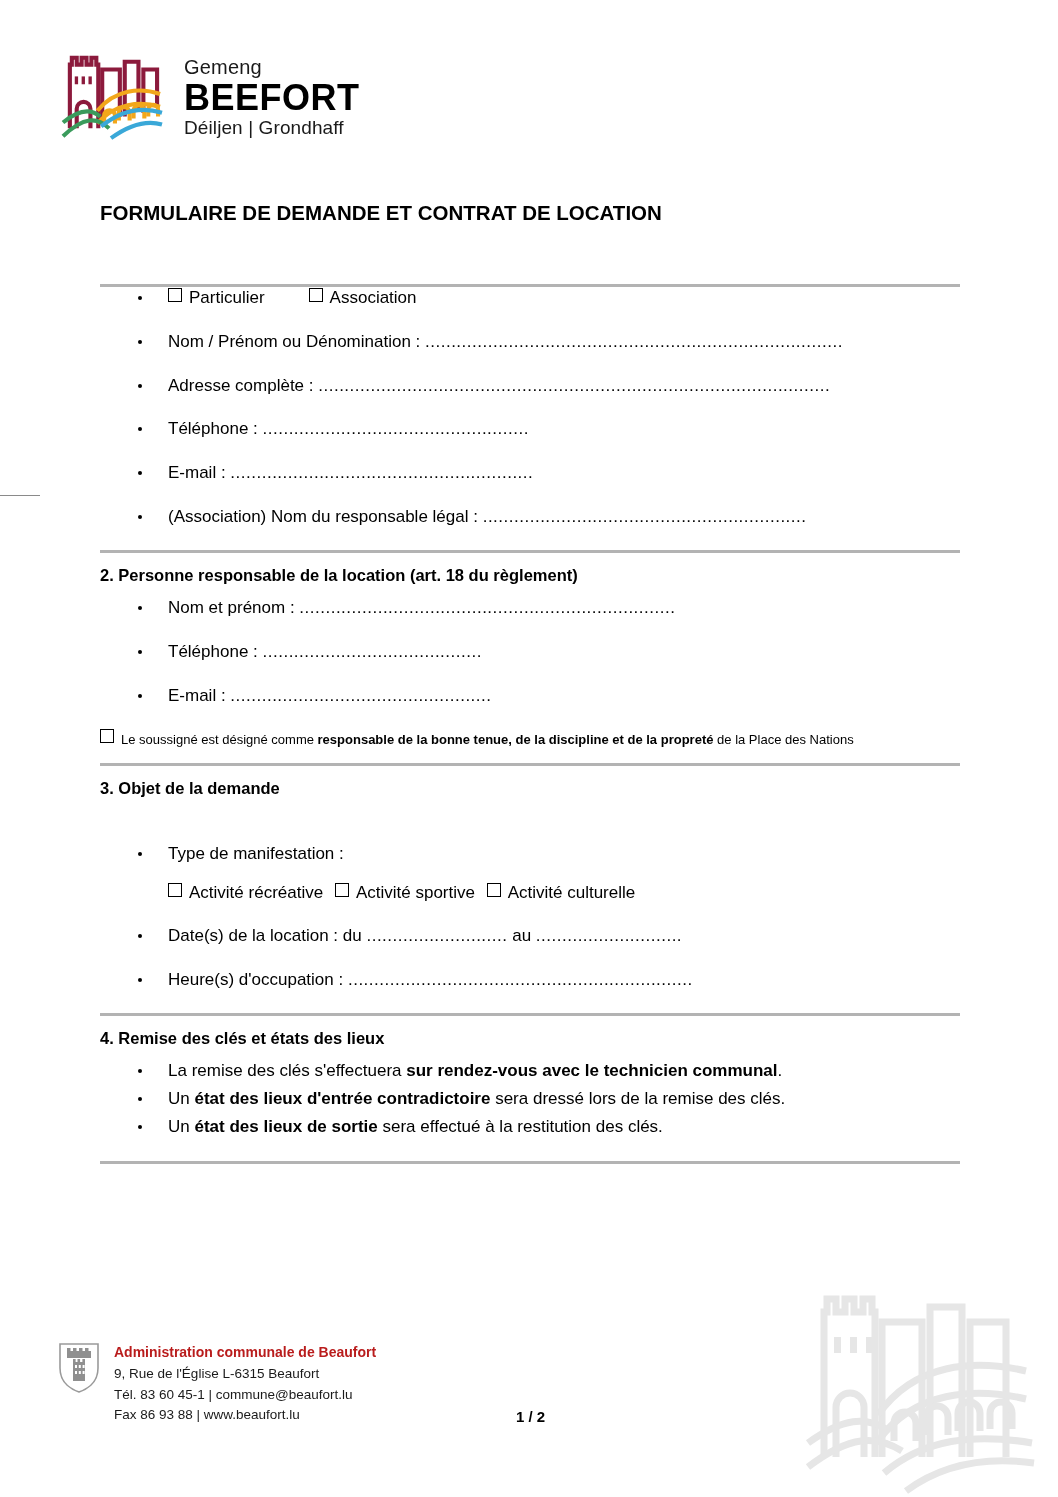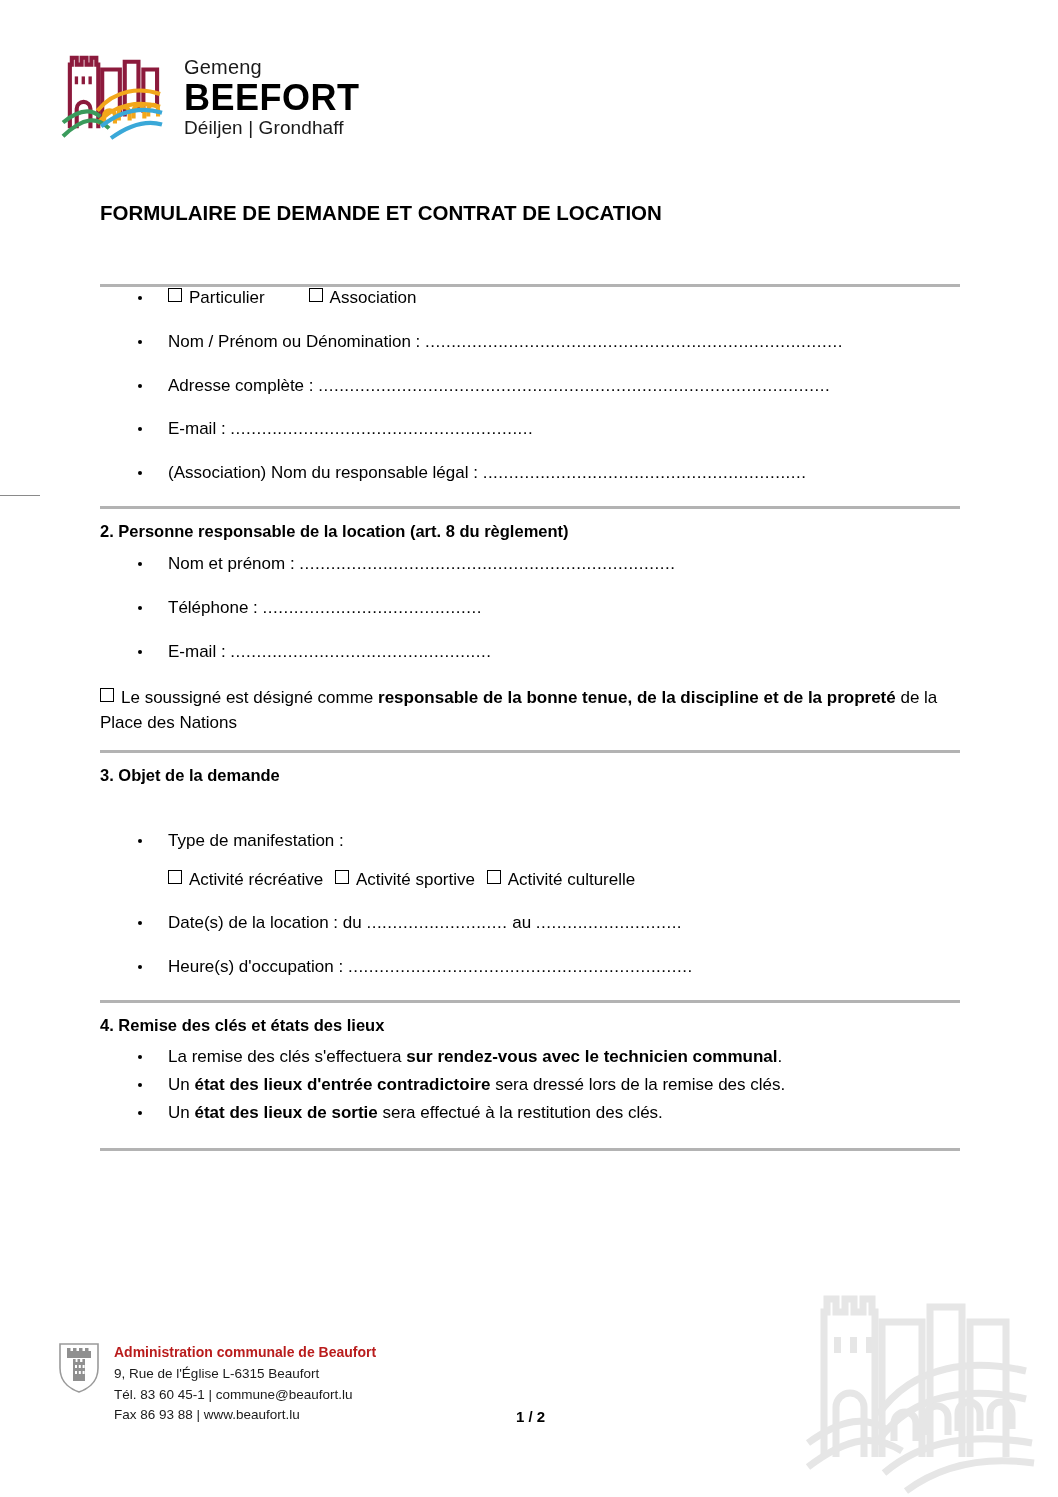--- a/index.html
+++ b/index.html
@@ -79,21 +79,21 @@
   }
   .gap-lg{display:inline-block;width:44px;}
 
   .dots{letter-spacing:.5px;}
 
   .sub-line{
     padding-left:68px;font-size:17px;line-height:1.35;margin-bottom:20px;
   }
 
   .para{
-    font-size:17px;line-height:1.5;margin:6px 0 14px 0;
+    font-size:13px;line-height:1.5;margin:6px 0 14px 0;
   }
   .para b{font-weight:bold;}
 
   
   .footer{
     position:absolute;left:58px;bottom:72px;width:940px;z-index:2;
     display:flex;align-items:flex-start;
   }
   .crest{width:42px;height:52px;margin-right:14px;flex:none;}
   .foot-text{font-size:13.5px;line-height:1.5;color:#1a1a1a;}
@@ -192,30 +192,33 @@
       <li>
         <span class="cb"></span><span>Particulier</span><span class="gap-lg"></span><span class="cb"></span><span>Association</span>
       </li>
       <li>
         <span>Nom / Prénom ou Dénomination : </span><span class="dots">................................................................................</span>
       </li>
       <li>
         <span>Adresse complète : </span><span class="dots">..................................................................................................</span>
       </li>
       <li>
+        <span>Téléphone : </span><span class="dots">...................................................</span>
+      </li>
+      <li>
         <span>E-mail : </span><span class="dots">..........................................................</span>
       </li>
       <li>
         <span>(Association) Nom du responsable légal : </span><span class="dots">..............................................................</span>
       </li>
     </ul>
 
     <hr class="rule">
 
-    <div class="section-head">2. Personne responsable de la location (art. 8 du règlement)</div>
+    <div class="section-head">2. Personne responsable de la location (art. 18 du règlement)</div>
     <ul class="bullets">
       <li>
         <span>Nom et prénom : </span><span class="dots">........................................................................</span>
       </li>
       <li>
         <span>Téléphone : </span><span class="dots">..........................................</span>
       </li>
       <li>
         <span>E-mail : </span><span class="dots">..................................................</span>
       </li>

